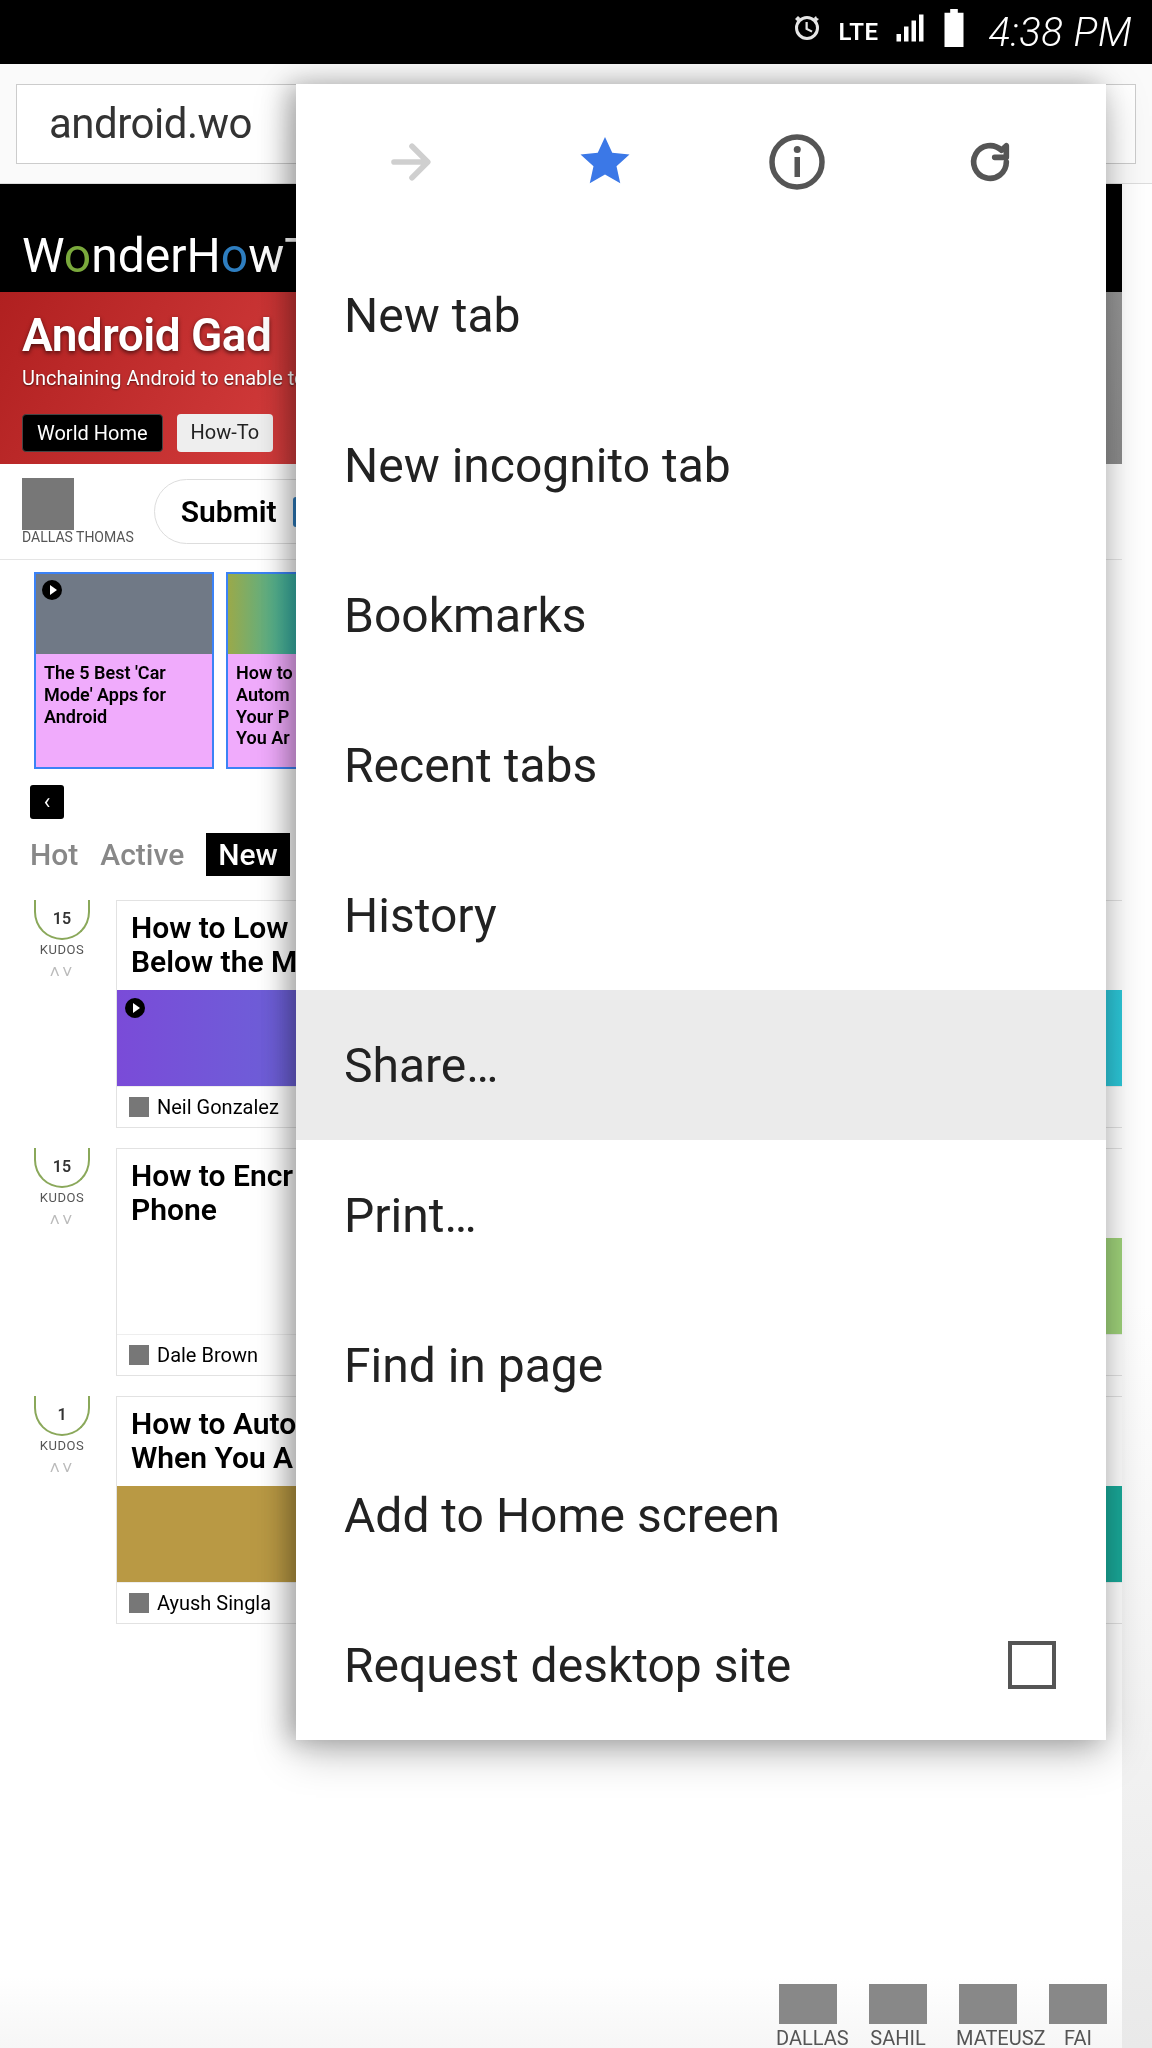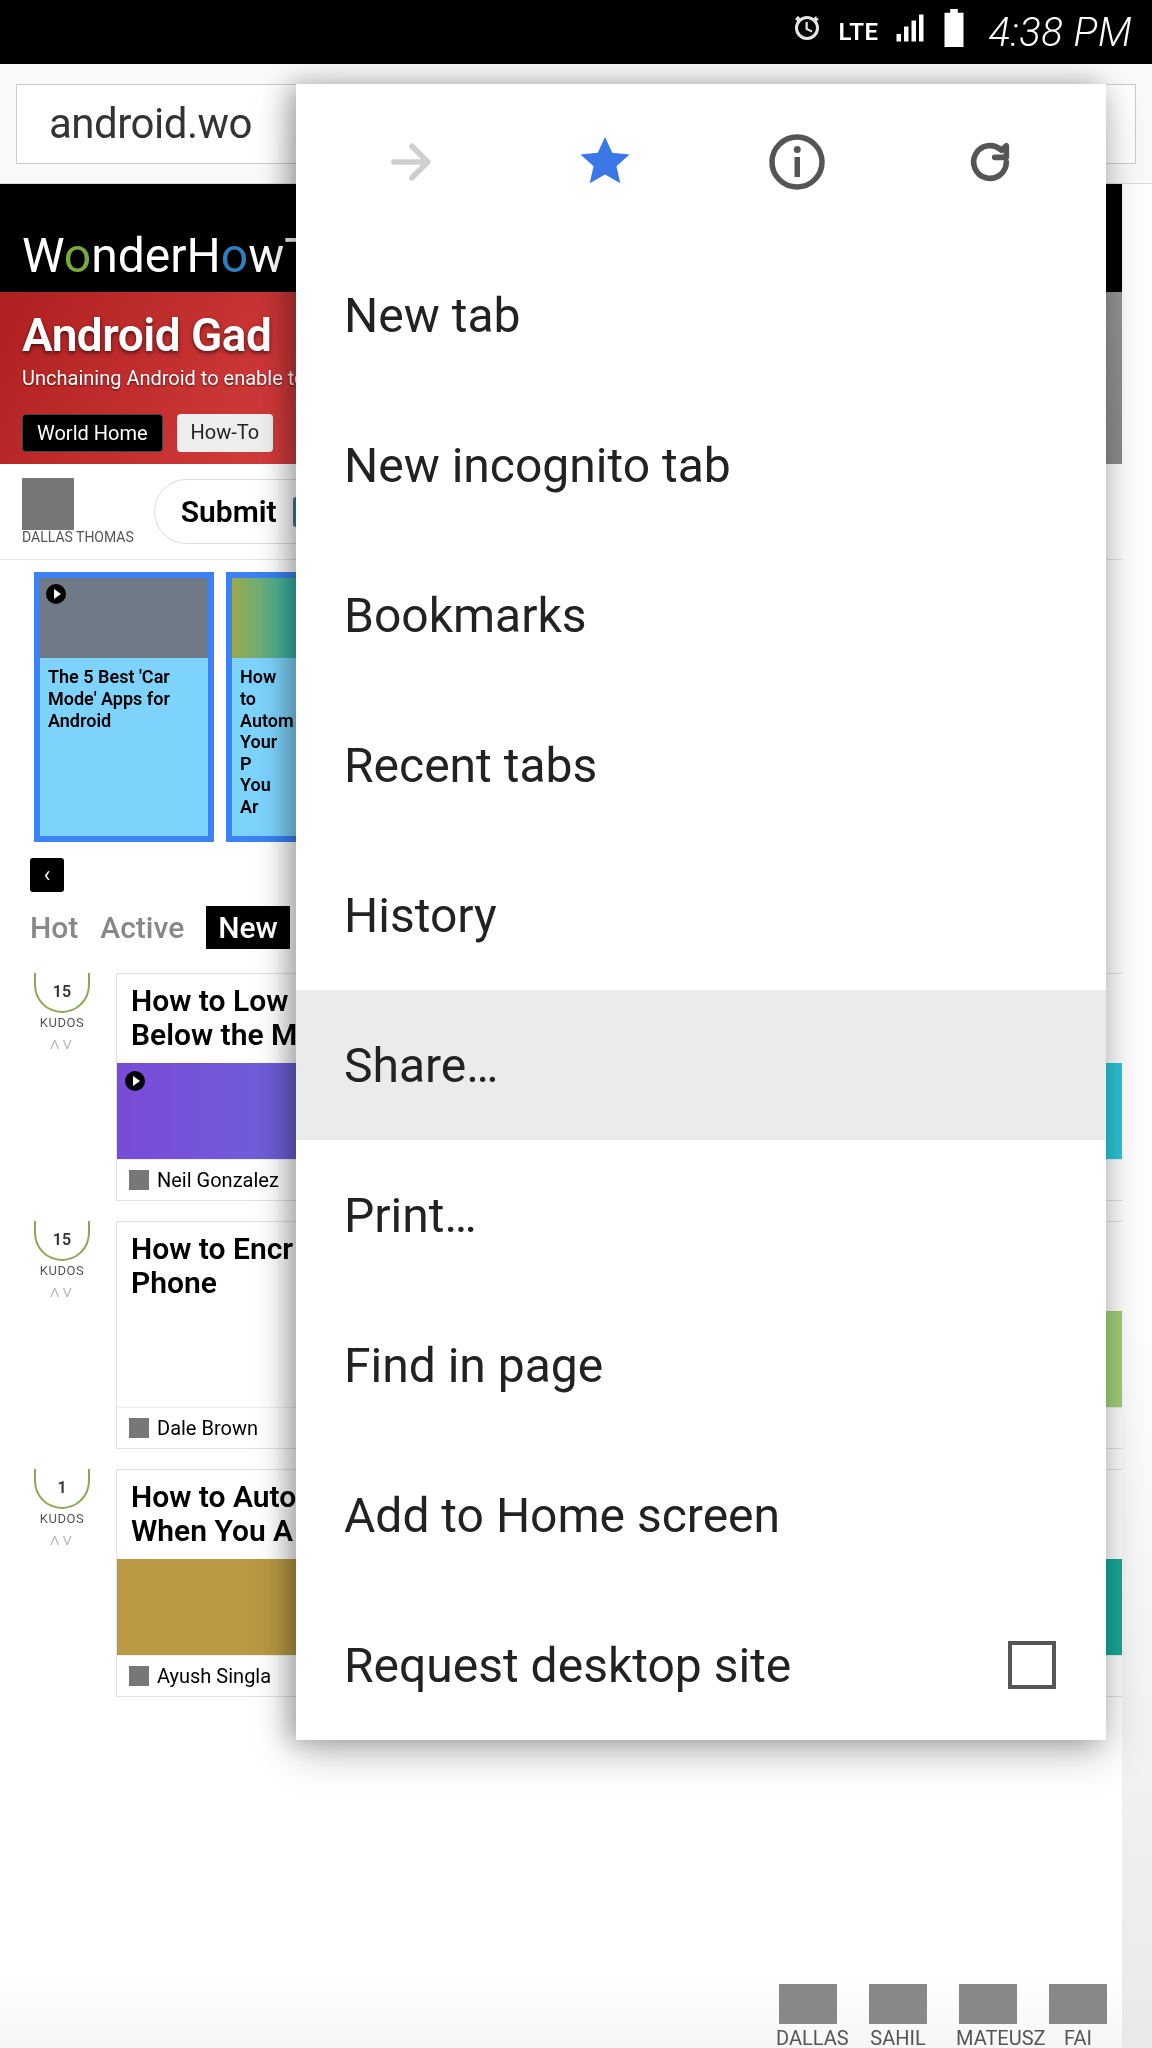--- a/index.html
+++ b/index.html
@@ -27,21 +27,21 @@
 .hero-tabs .ht.dark { background: #000; color: #fff; border: 1px solid #444; }
 .hero-tabs .ht.light { background: #eee; color: #222; }
 
 .submit-row { background: #fff; display: flex; align-items: center; padding: 14px 22px; gap: 20px; border-bottom: 1px solid #e5e5e5; }
 .avatar-sm { width: 52px; height: 52px; background: #777; display: block; }
 .avatar-wrap { text-align: center; font-size: 14px; color: #555; line-height: 1.1; }
 .submit-bubble { background: #fff; border: 1px solid #ddd; border-radius: 40px; padding: 14px 26px; font-size: 30px; font-weight: 600; display: flex; align-items: center; gap: 16px; }
 .submit-bubble .bluebtn { width: 36px; height: 30px; background: #2e7ec0; border-radius: 3px; }
 
 .cards-row { display: flex; gap: 12px; padding: 12px 24px 0 34px; }
-.card-sm { width: 180px; background: #7dd3fc; border: 6px solid #3b82f6; }
+.card-sm { width: 180px; background: #f0abfc; border: 2px solid #3b82f6; }
 .card-sm .thumb { height: 80px; background: #707986; position: relative; }
 .card-sm .title { font-size: 18px; padding: 8px 8px 18px 8px; font-weight: 600; line-height: 1.2; }
 .play-dot { position:absolute; top:6px; left:6px; width:20px; height:20px; background:#000; border-radius:50%; display:flex; align-items:center; justify-content:center; }
 .play-dot::after { content:''; border-left:7px solid #fff; border-top:5px solid transparent; border-bottom:5px solid transparent; margin-left:2px; }
 
 .arrow-back { margin: 16px 0 0 30px; width: 34px; height: 34px; background: #000; color: #fff; display: flex; align-items: center; justify-content: center; font-size: 22px; border-radius: 3px; }
 
 .tabs-row { display: flex; gap: 22px; padding: 14px 30px; align-items: center; }
 .tabs-row .tab { font-size: 30px; color: #888; font-weight: 500; }
 .tabs-row .tab.active { background: #000; color: #fff; padding: 4px 12px; }

